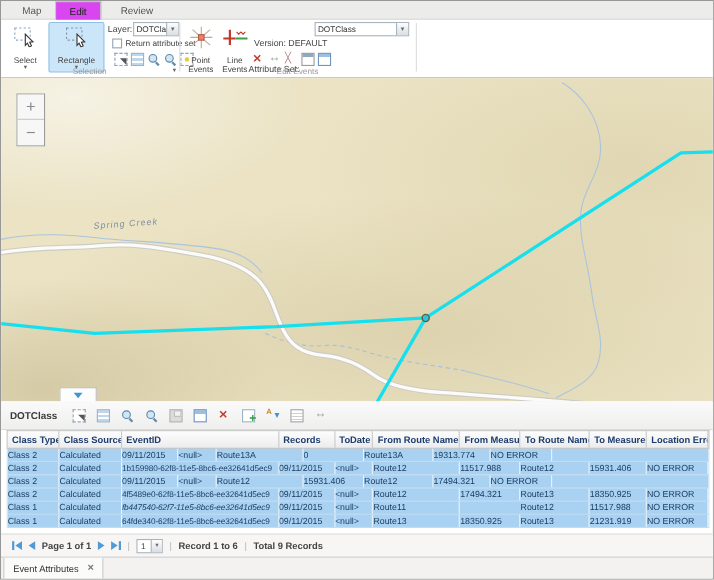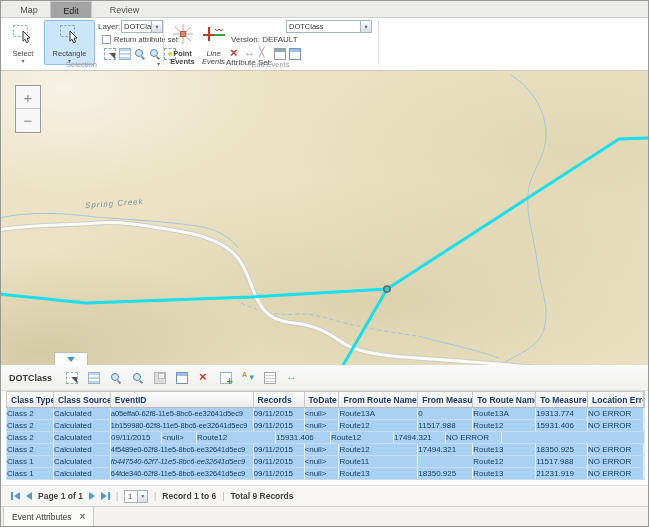--- a/index.html
+++ b/index.html
@@ -4,21 +4,21 @@
 <style>
   html,body{margin:0;padding:0;background:#d6d6d6;}
   *{box-sizing:border-box;}
   .window{position:relative;width:649px;height:527px;background:#fff;border:1px solid #979797;
           font-family:"Liberation Sans",sans-serif;overflow:hidden;color:#333;}
 
   
   .tabbar{position:absolute;left:0;top:0;width:100%;height:17px;background:#ececea;border-bottom:1px solid #d2d2d0;}
   .rtab{position:absolute;top:0;height:17px;display:flex;align-items:center;justify-content:center;
         font-size:9px;color:#555;cursor:default;}
-  .rtab.active{background:#a3a3a3;border:1px solid #c8c8c8;border-bottom:none;color:#222;height:18px;}
+  .rtab.active{background:#d946ef;border:1px solid #c8c8c8;border-bottom:none;color:#222;height:18px;}
 
   
   .ribbon{position:absolute;left:0;top:17px;width:100%;height:53px;background:#fff;border-bottom:1px solid #c9c9c9;}
   .vsep{position:absolute;top:3px;height:44px;width:1px;background:#dcdcdc;}
   .grouplabel{position:absolute;top:42px;font-size:7.5px;color:#9a9a9a;text-align:center;}
   .bigbtn{position:absolute;top:2px;display:flex;flex-direction:column;align-items:center;padding-top:3px;
           border:1px solid transparent;border-radius:2px;}
   .bigbtn.active{background:#cbe6f8;border-color:#8fc0e4;}
   .bigbtn .lbl{font-size:7.5px;color:#444;margin-top:2px;white-space:nowrap;}
   .bigbtn .lbl2{font-size:7.5px;color:#444;margin-top:2px;text-align:center;line-height:8px;width:30px;}
@@ -163,36 +163,36 @@
         <span class="mi ic-select-rows"></span>
         <span class="mi ic-zoom-selected"></span>
         <span class="mi ic-pan-selected"></span>
         <span class="mi ic-select-options"></span>
       </div>
     <span class="caret" style="position:absolute;left:156px;top:43px;">▾</span>
     <div class="grouplabel" style="left:0;width:161px;">Selection</div>
 
     <div class="vsep" style="left:162px;"></div>
 
-    <div class="bigbtn" style="left:166px;width:31px;font-weight:bold;">
+    <div class="bigbtn" style="left:166px;width:31px;">
       <span>
         <svg width="22" height="20">
           <g stroke="#bfa89d" stroke-width="1">
             <line x1="11" y1="0" x2="11" y2="20"></line>
               <line x1="1" y1="10" x2="21" y2="10"></line>
             <line x1="3" y1="3" x2="19" y2="17"></line>
               <line x1="3" y1="17" x2="19" y2="3"></line>
           </g>
           <rect x="8.5" y="7.5" width="5" height="5" fill="#e8826a" stroke="#b35b45"></rect>
         </svg>
       </span>
       <span class="lbl2">Point Events</span>
     </div>
 
-    <div class="bigbtn" style="left:197px;width:31px;font-style:italic;">
+    <div class="bigbtn" style="left:197px;width:31px;">
       <span>
         <svg width="24" height="20">
           <line x1="7" y1="3" x2="7" y2="17" stroke="#c0392b" stroke-width="2"></line>
           <line x1="1" y1="11" x2="12" y2="11" stroke="#c0392b" stroke-width="2"></line>
           <line x1="12" y1="11" x2="23" y2="11" stroke="#3a9e4d" stroke-width="2"></line>
           <path d="M13,5 l2,2 l2,-2 M17,5 l2,2 l2,-2" stroke="#c0392b" stroke-width="1" fill="none"></path>
         </svg>
       </span>
       <span class="lbl2">Line Events</span>
     </div>
@@ -274,21 +274,20 @@
           <span class="gh" style="width: 79px;">From Route Name</span>
           <span class="gh" style="width: 55px;">From Measure</span>
           <span class="gh" style="width: 63px;">To Route Name</span>
           <span class="gh" style="width: 52px;">To Measure</span>
           <span class="gh" style="width: 56px;">Location Error</span>
         </div>
       <div class="gbody">
           <div class="grow">
             <span class="gc" style="width: 47px;">Class 2</span>
             <span class="gc" style="width: 57px;">Calculated</span>
-            <span class="gc guid" style="width: 143px;">a05effa0-62f8-11e5-8bc6-ee32641d5ec9</span>
             <span class="gc" style="width: 51px;">09/11/2015</span>
             <span class="gc" style="width: 35px;">&lt;null&gt;</span>
             <span class="gc" style="width: 79px;">Route13A</span>
             <span class="gc" style="width: 55px;">0</span>
             <span class="gc" style="width: 63px;">Route13A</span>
             <span class="gc" style="width: 52px;">19313.774</span>
             <span class="gc" style="width: 56px;">NO ERROR</span>
           </div>
           <div class="grow">
             <span class="gc" style="width: 47px;">Class 2</span>

